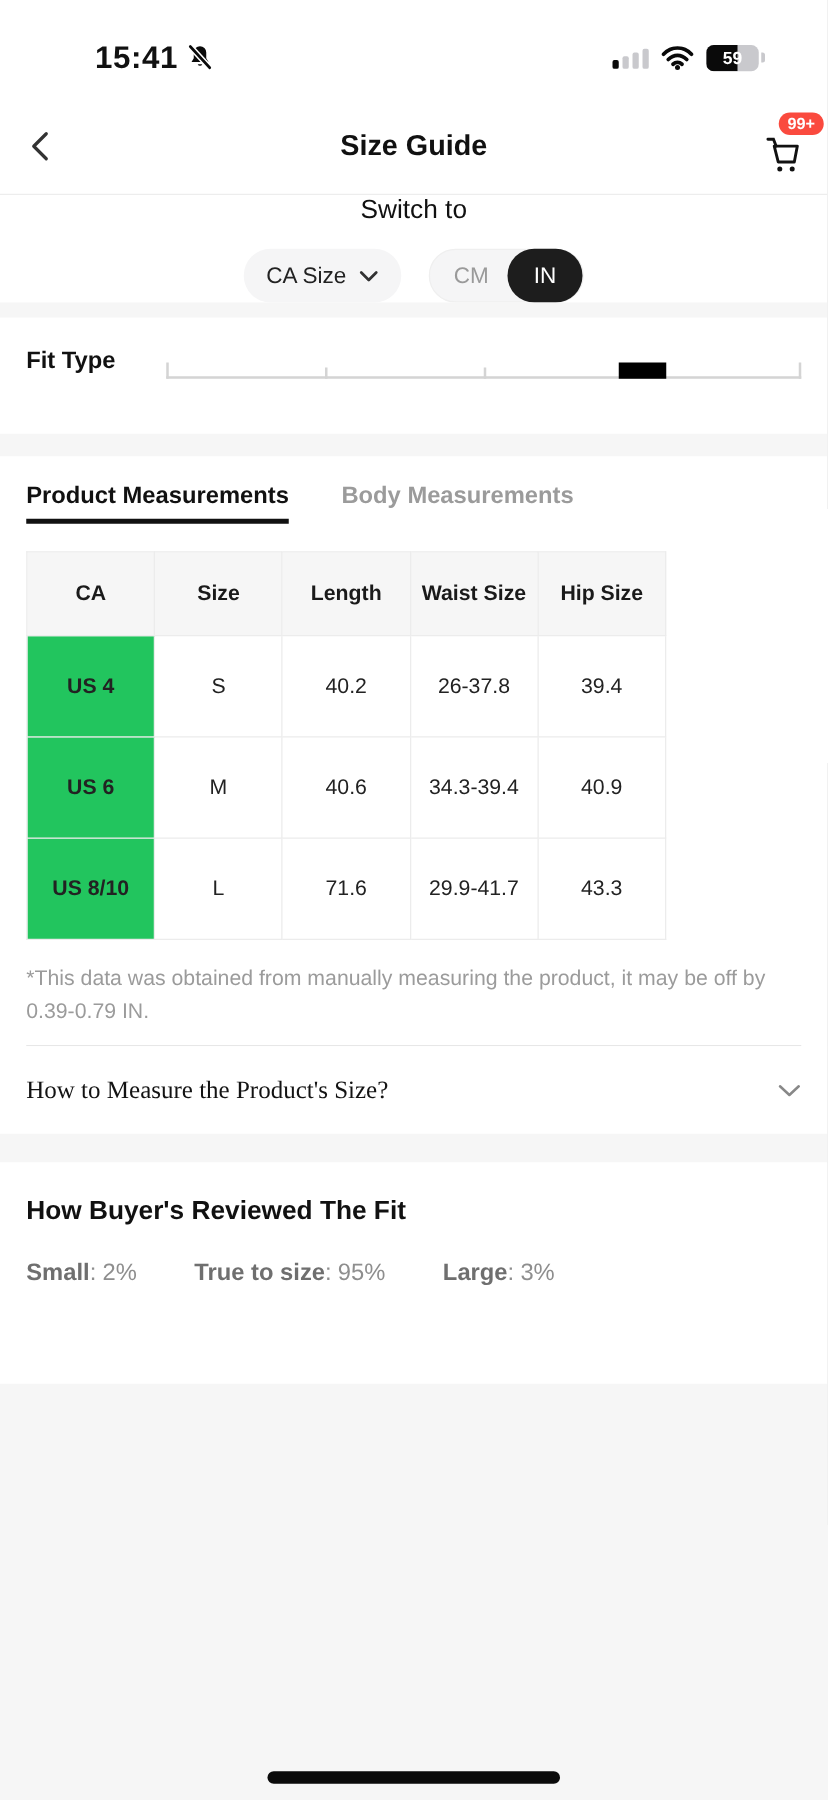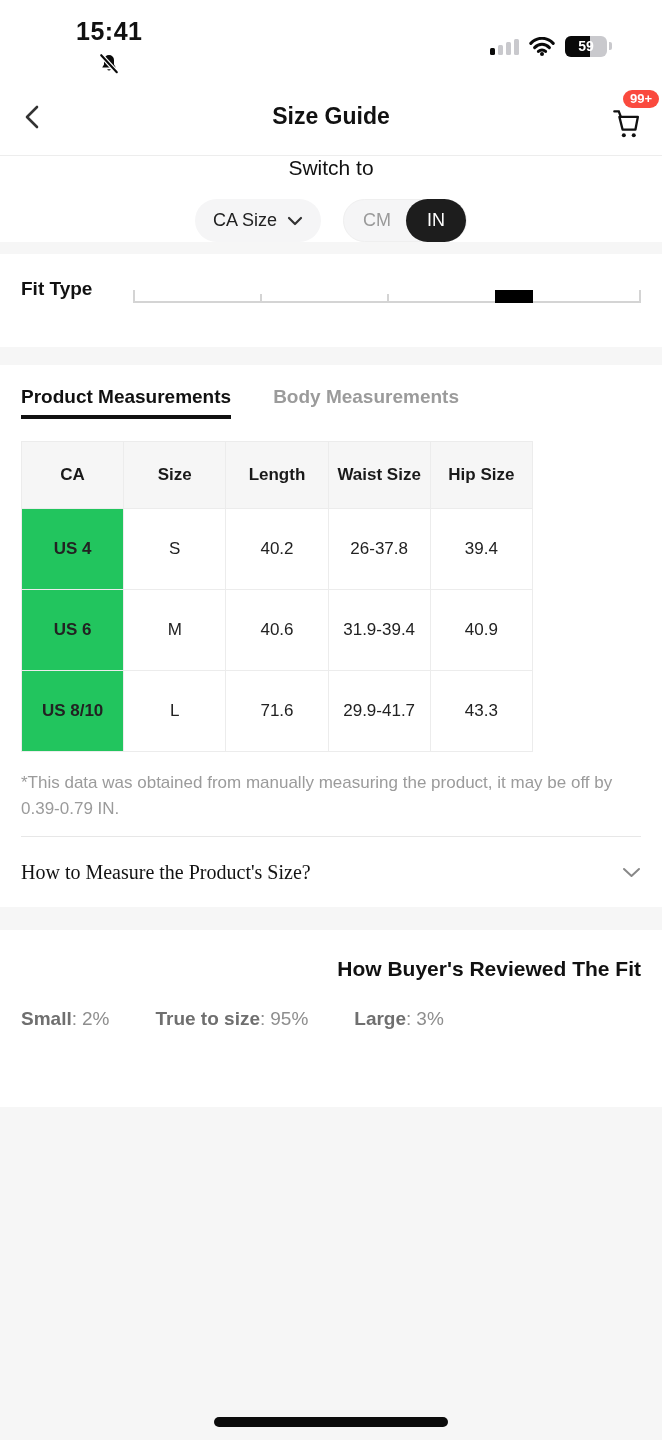--- a/index.html
+++ b/index.html
@@ -5,21 +5,21 @@
   * { margin:0; padding:0; box-sizing:border-box; }
   html,body { background:#e8e8e8; }
   body { font-family:"Liberation Sans","DejaVu Sans",sans-serif; color:#111; }
   .screen{
     width:662px; height:1440px; margin:0 auto; background:#fff;
     display:flex; flex-direction:column; overflow:hidden; position:relative;
   }
   
   .status-bar{ height:78px; display:flex; align-items:center; justify-content:space-between;
     padding:14px 50px 0 76px; }
-  .sb-left{ display:flex; align-items:center; gap:6px;flex-direction:column; }
+  .sb-left{ display:flex; align-items:center; gap:6px; }
   .sb-time{ font-size:25px; font-weight:700; letter-spacing:.5px; }
   .sb-right{ display:flex; align-items:center; gap:10px; }
   .signal{ display:flex; align-items:flex-end; gap:3px; height:17px; }
   .signal i{ display:block; width:5px; border-radius:1.5px; background:#c9c9cd; }
   .signal i:nth-child(1){ height:7px; background:#0a0a0a; }
   .signal i:nth-child(2){ height:10px; }
   .signal i:nth-child(3){ height:13px; }
   .signal i:nth-child(4){ height:16px; }
   .battery{ position:relative; width:42px; height:21px; border-radius:6px; background:#c9c9cd;
     overflow:hidden; display:flex; align-items:center; }
@@ -77,21 +77,21 @@
   .size-table td{ height:81px; font-size:17px; color:#222; background:#fff; }
   .size-table td.rowhead{ background:#22c55e; font-weight:700; }
   
   .footnote{ margin:18px 21px 0; max-width:616px; color:#9b9b9b; font-size:17px; line-height:26px; }
   .divider{ border-top:1px solid #e7e7e7; margin:14px 21px 0; }
   .measure-row{ height:70px; display:flex; align-items:center; justify-content:space-between;
     padding:0 21px; background:#fff; border:none; width:100%; cursor:pointer; font-family:inherit; }
   .measure-row span{ font-size:20px; color:#131313;font-family:Liberation Serif, serif; }
   
   .review{ height:177px; padding:27px 21px 0; background:#fff; flex:none; }
-  .review-title{ font-size:21px; font-weight:700; color:#111;text-align:right; }
+  .review-title{ font-size:21px; font-weight:700; color:#111; }
   .stats{ display:flex; gap:46px; margin-top:27px; font-size:19px; }
   .stat-label{ font-weight:700; color:#6f6f6f; }
   .stat-sep{ color:#8e8e8e; }
   .stat-value{ color:#8e8e8e; margin-left:5px; }
   
   .bottom{ flex:1; background:#f6f6f6; position:relative; }
   .home-indicator{ position:absolute; bottom:13px; left:50%; transform:translateX(-50%);
     width:234px; height:10px; border-radius:5px; background:#0b0b0b; cursor:pointer; }
   svg{ display:block; }
 </style>
@@ -213,21 +213,21 @@
         <td class="rowhead">US 4</td>
         <td>S</td>
         <td>40.2</td>
         <td>26-37.8</td>
         <td>39.4</td>
       </tr>
       <tr>
         <td class="rowhead">US 6</td>
         <td>M</td>
         <td>40.6</td>
-        <td>31.9-39.4</td>
+        <td>34.3-39.4</td>
         <td>40.9</td>
       </tr>
       <tr>
         <td class="rowhead">US 8/10</td>
         <td>L</td>
         <td>71.6</td>
         <td>29.9-41.7</td>
         <td>43.3</td>
       </tr>
     </tbody>

